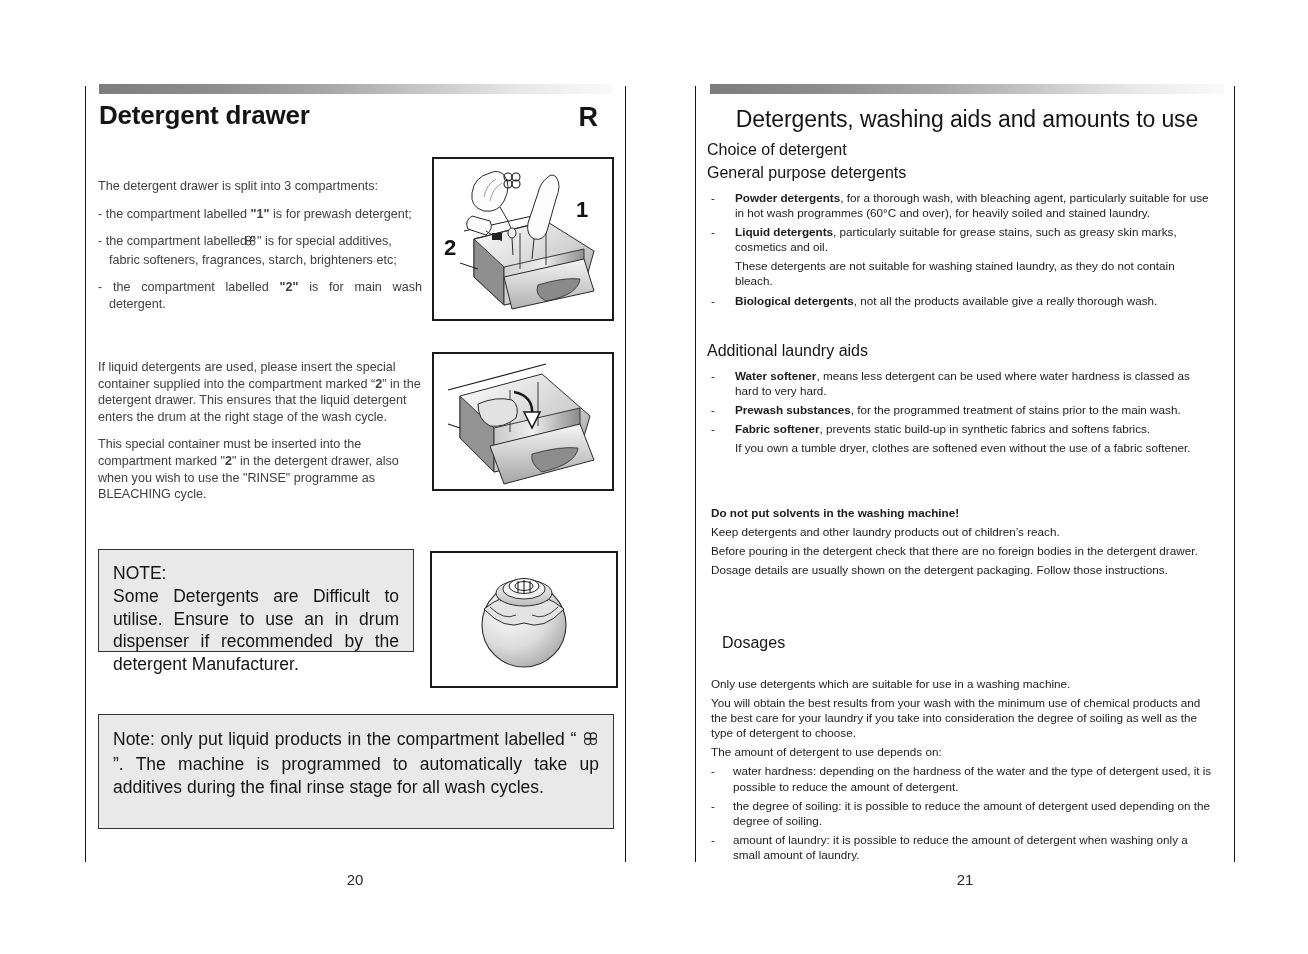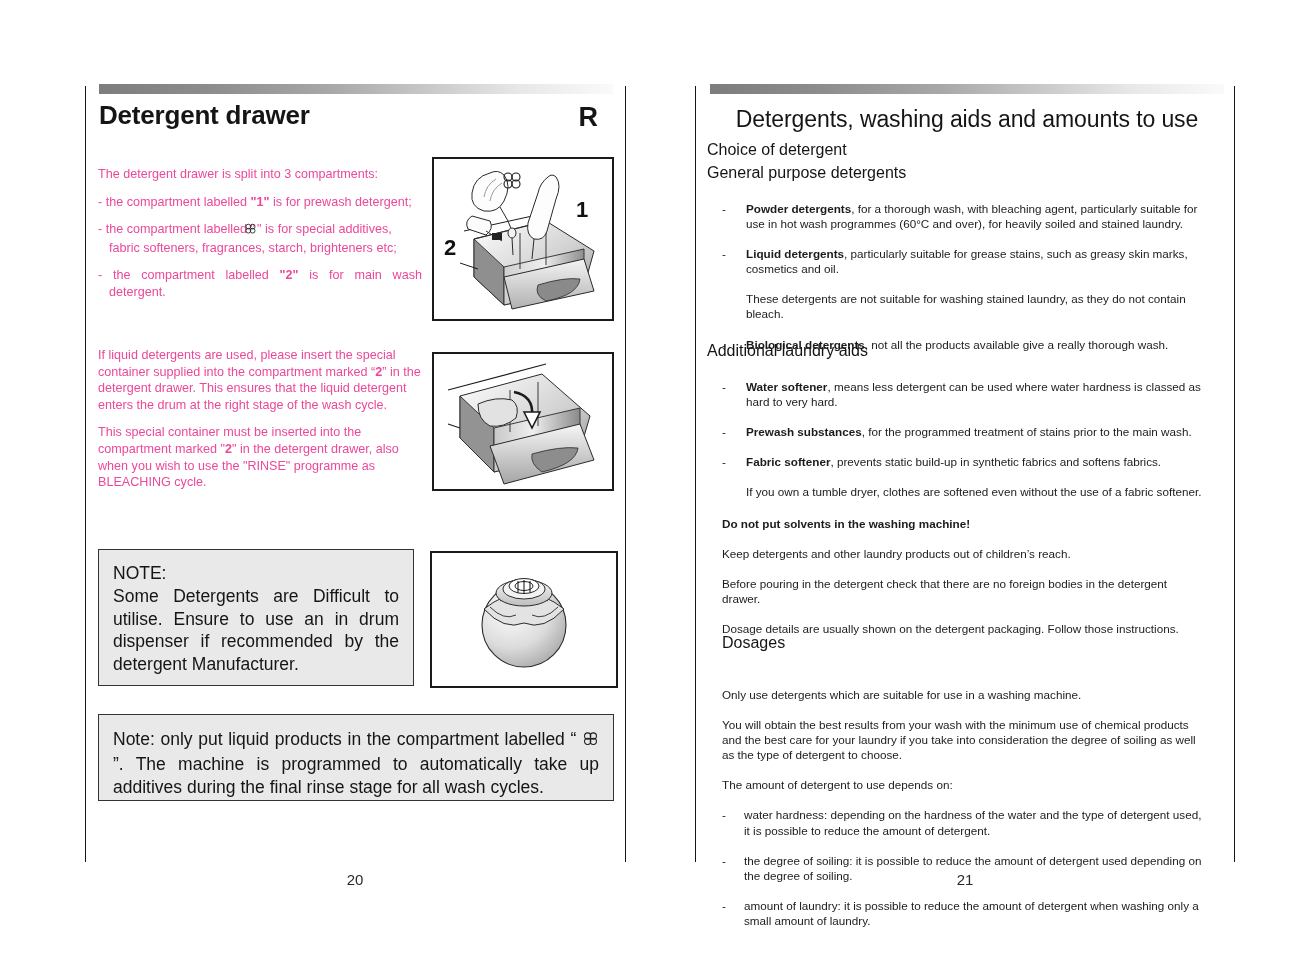--- a/index.html
+++ b/index.html
@@ -69,21 +69,22 @@
     font-size: 27px;
     font-weight: bold;
     color: #151515;
   }
 
   
   .lp-text {
     position: absolute;
     font-size: 12.6px;
     line-height: 1.32;
-    color: #ec4899;
+    color: #404040;
+    margin-top: 12px;
   }
   .lp-text p { margin: 0 0 11px 0; }
   .lp-text p:last-child { margin-bottom: 0; }
   .lp-bullet {
     display: block;
     padding-left: 11px;
     text-indent: -11px;
   }
   .justify { text-align: justify; }
   .bold { font-weight: bold; }
@@ -113,24 +114,24 @@
   }
   .note-box-inner {
     padding: 12px 14px 10px 14px;
     font-size: 17.5px;
     line-height: 1.30;
     font-weight: normal;
     color: #151515;
     text-align: justify;
   }
   .note-drum {
-    left: 98px;  top: 549px;  width: 316px; height: 137px;
+    left: 98px;  top: 549px;  width: 316px; height: 103px;
   }
   .note-liquid {
-    left: 98px;  top: 714px;  width: 516px; height: 87px;
+    left: 98px;  top: 714px;  width: 516px; height: 115px;
   }
   .note-liquid .note-box-inner { padding: 13px 14px 10px 14px; }
   .note-line { display: block; }
 
   
   .flower-inline {
     display: inline-block;
     vertical-align: -2px;
   }
 
@@ -159,21 +160,21 @@
   .h2-dosages  { top: 634px; margin-left: 15px; }
 
   .rp-text {
     position: absolute;
     left: 707px;
     width: 512px;
     font-size: 11.7px;
     line-height: 1.29;
     color: #1c1c1c;
   }
-  .rp-text p { margin: 15px; }
+  .rp-text p { margin: 4px; }
   .rp-li {
     display: block;
     padding-left: 24px;
     text-indent: -24px;
   }
   .rp-li .dash { display: inline-block; width: 24px; text-indent: 0; }
   .rp-cont {
     display: block;
     padding-left: 24px;
   }

